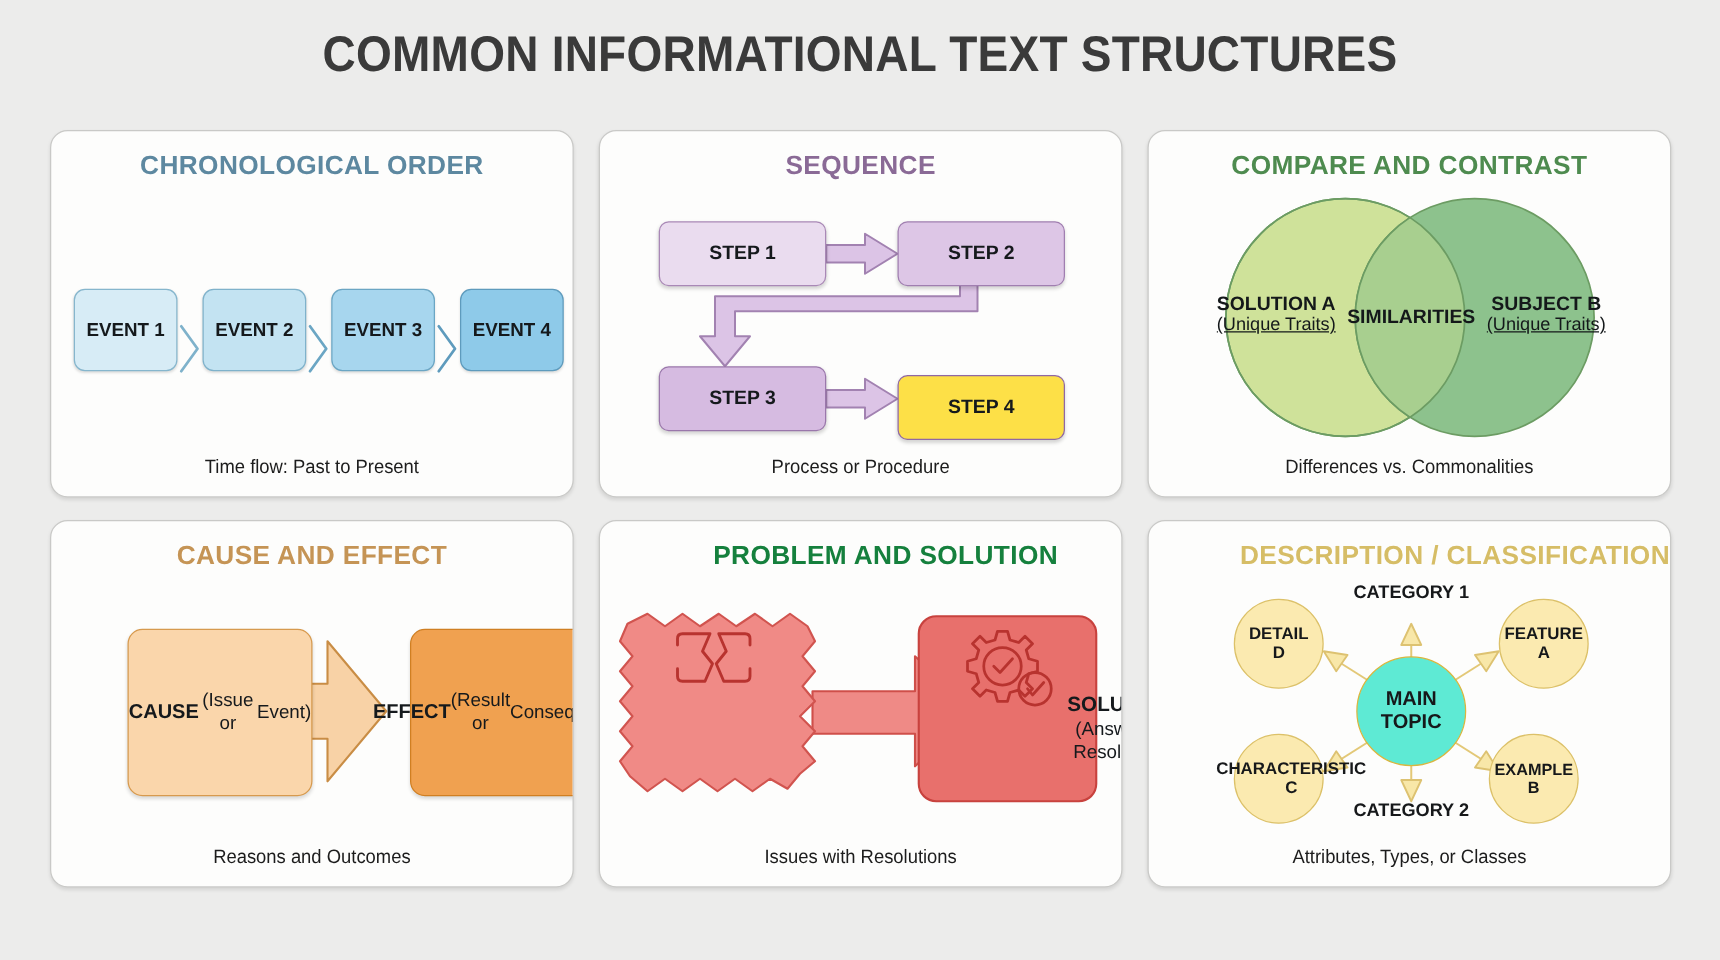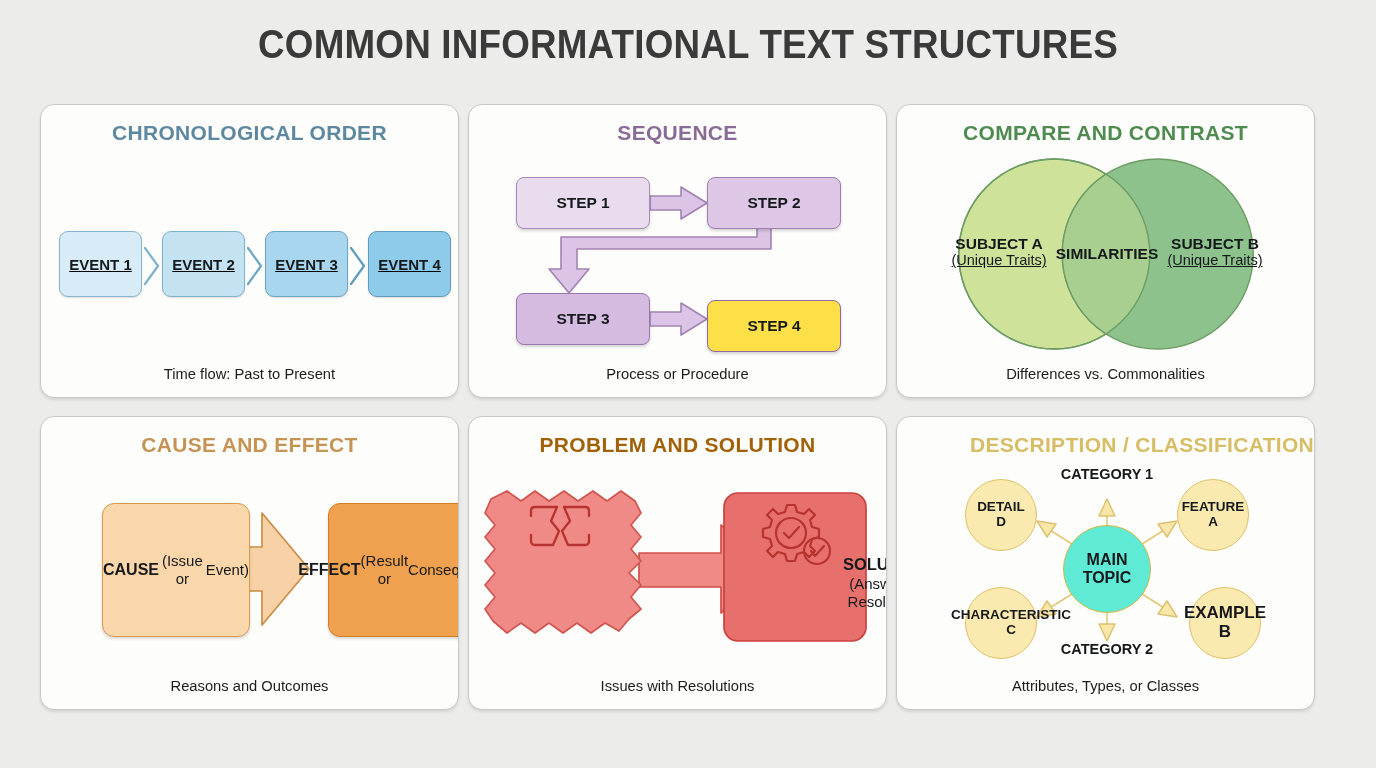--- a/index.html
+++ b/index.html
@@ -23,21 +23,21 @@
     color:#3a3a3a;
     transform:scaleX(0.92);
     white-space:nowrap;
   }
   .grid{
     position:absolute; left:40px; top:104px;
     width:1296px; height:624px;
     display:grid;
     grid-template-columns:419px 419px 419px;
     grid-template-rows:294px 294px;
-    gap:18px 9px;
+    gap:18px 20px;
   }
   .card{
     background:#fdfdfc;
     border:1px solid #c9c9c7;
     border-radius:14px;
     box-shadow:0 2px 3px rgba(0,0,0,0.10);
     position:relative;
     overflow:hidden;
   }
   .card-title{
@@ -52,21 +52,21 @@
     font-size:15.5px; color:#1c1c1c;
     transform:scaleX(0.95);
   }
   .stage{
     position:absolute; left:0; right:0; top:52px; bottom:46px;
   }
 
   
   .chrono-row{
     position:absolute; left:18px; top:74px;
-    display:flex; align-items:center;text-decoration:underline;
+    display:flex; align-items:flex-end;
   }
   .ev-box{
     width:83px;height:66px;
     border-radius:9px;
     display:flex;align-items:center;justify-content:center;
     font-size:15px;font-weight:bold;color:#15191c;
     box-sizing:border-box;
     white-space:nowrap;
     box-shadow:0 1px 2px rgba(0,0,0,.13);
   }
@@ -195,21 +195,21 @@
               </clipPath>
           </defs>
           <circle id="vl" cx="158" cy="98" r="96" fill="#cfe29a" stroke="#6c9c63" stroke-width="1.4"></circle>
           <circle id="vr" cx="262" cy="98" r="96" fill="#8dc28d" stroke="#6c9c63" stroke-width="1.4"></circle>
           <g clip-path="url(#clipL)">
             <circle id="vo" cx="262" cy="98" r="96" fill="#a8cf8f" stroke="#6c9c63" stroke-width="1.4"></circle>
           </g>
           <circle cx="158" cy="98" r="96" fill="none" stroke="#6c9c63" stroke-width="1.4"></circle>
         </svg>
         <div class="venn-lbl" style="left:26px;top:78px;width:152px;">
-          <div class="b">SUBJECT A</div>
+          <div class="b">SOLUTION A</div>
           <div class="s">(Unique Traits)</div>
         </div>
         <div class="venn-lbl" style="left:154px;top:88px;width:112px;">
           <div class="b">SIMILARITIES</div>
         </div>
         <div class="venn-lbl" style="left:242px;top:78px;width:152px;">
           <div class="b">SUBJECT B</div>
           <div class="s">(Unique Traits)</div>
         </div>
       </div>
@@ -235,21 +235,21 @@
         <div class="ce-box" id="ce1" style="left: 249px; top: 34px; width: 148px; height: 134px; background: rgb(240, 161, 80); border: 1.8px solid rgb(208, 127, 34);">
           <div class="hd">EFFECT</div>
           <div class="sb">(Result or</div>
           <div class="sb">Consequence)</div>
         </div>
       </div>
       <div class="card-caption">Reasons and Outcomes</div>
     </div>
 
     <div class="card">
-      <div class="card-title" id="t4" style="color: #a16207;">PROBLEM AND SOLUTION</div>
+      <div class="card-title" id="t4" style="color: #15803d; padding-left: 20px;">PROBLEM AND SOLUTION</div>
       <div class="stage">
         <svg width="419" height="196" viewBox="0 0 419 196" style="position:absolute;left:0;top:0;">
 
           <path id="psArrow" d="M170 84 L252 84 L252 56 L300 100 L252 144 L252 118 L170 118 Z" fill="#ef8a86" stroke="#cf4f4a" stroke-width="1.7" stroke-linejoin="round"></path>
 
           <path id="psJag" d="M22 30 L38 22 L52 32 L66 22 L80 32 L95 22 L109 32 L124 22 L138 32 L152 22 L166 32 L172 44 L162 56 L172 68 L162 80 L172 92 L160 104 L172 116 L162 128 L172 140 L160 150 L150 162 L136 154 L122 164 L108 154 L94 164 L80 154 L66 164 L52 154 L38 164 L24 152 L16 140 L26 128 L16 116 L26 104 L16 92 L26 80 L16 68 L26 56 L16 44 Z" fill="#f08a86" stroke="#d1544f" stroke-width="1.7" stroke-linejoin="round"></path>
 
           <rect id="psRect" x="255" y="24" width="142" height="148" rx="14" fill="#e8706c" stroke="#c8423e" stroke-width="1.7"></rect>
 
           <g fill="none" stroke="#b8332f" stroke-width="2.3" stroke-linejoin="round" stroke-linecap="round">
@@ -317,21 +317,21 @@
             <div>FEATURE</div>
             <div>A</div>
           </div>
         </div>
         <div class="node dc-sat" id="dc-n2" style="left: 68px; top: 118px; width: 72px; height: 72px; font-size: 13.5px; overflow: visible; background: rgb(251, 234, 176); border: 1.6px solid rgb(220, 193, 105);">
           <div style="width:150px;margin-left:20px;">
             <div>CHARACTERISTIC</div>
             <div>C</div>
           </div>
         </div>
-        <div class="node dc-sat" id="dc-n3" style="left: 292px; top: 118px; width: 72px; height: 72px; font-size: 17px; background: rgb(251, 234, 176); border: 1.6px solid rgb(220, 193, 105);">
+        <div class="node dc-sat" id="dc-n3" style="left: 272px; top: 118px; width: 72px; height: 72px; font-size: 13px; background: rgb(251, 234, 176); border: 1.6px solid rgb(220, 193, 105);">
           <div>
             <div>EXAMPLE</div>
             <div>B</div>
           </div>
         </div>
         <div class="cat-lbl" style="left:130px;top:-3px;">CATEGORY 1</div>
         <div class="cat-lbl" style="left:130px;top:172px;">CATEGORY 2</div>
       </div>
       <div class="card-caption">Attributes, Types, or Classes</div>
     </div>

